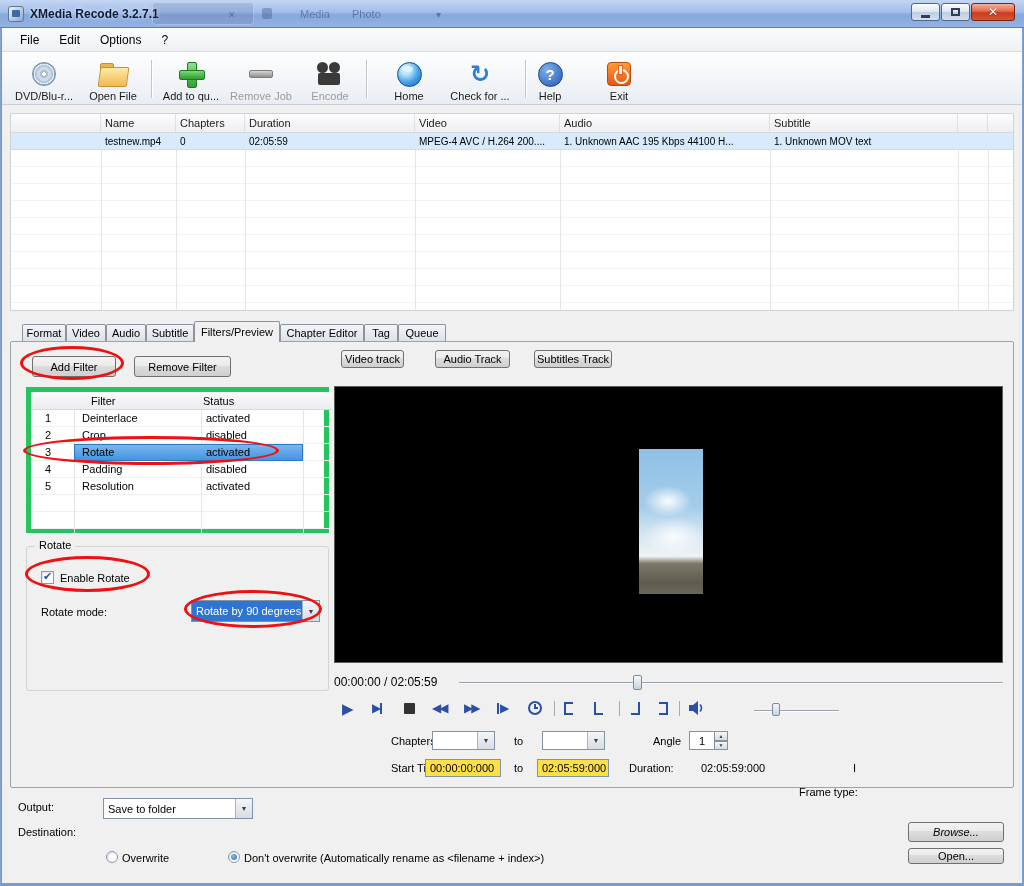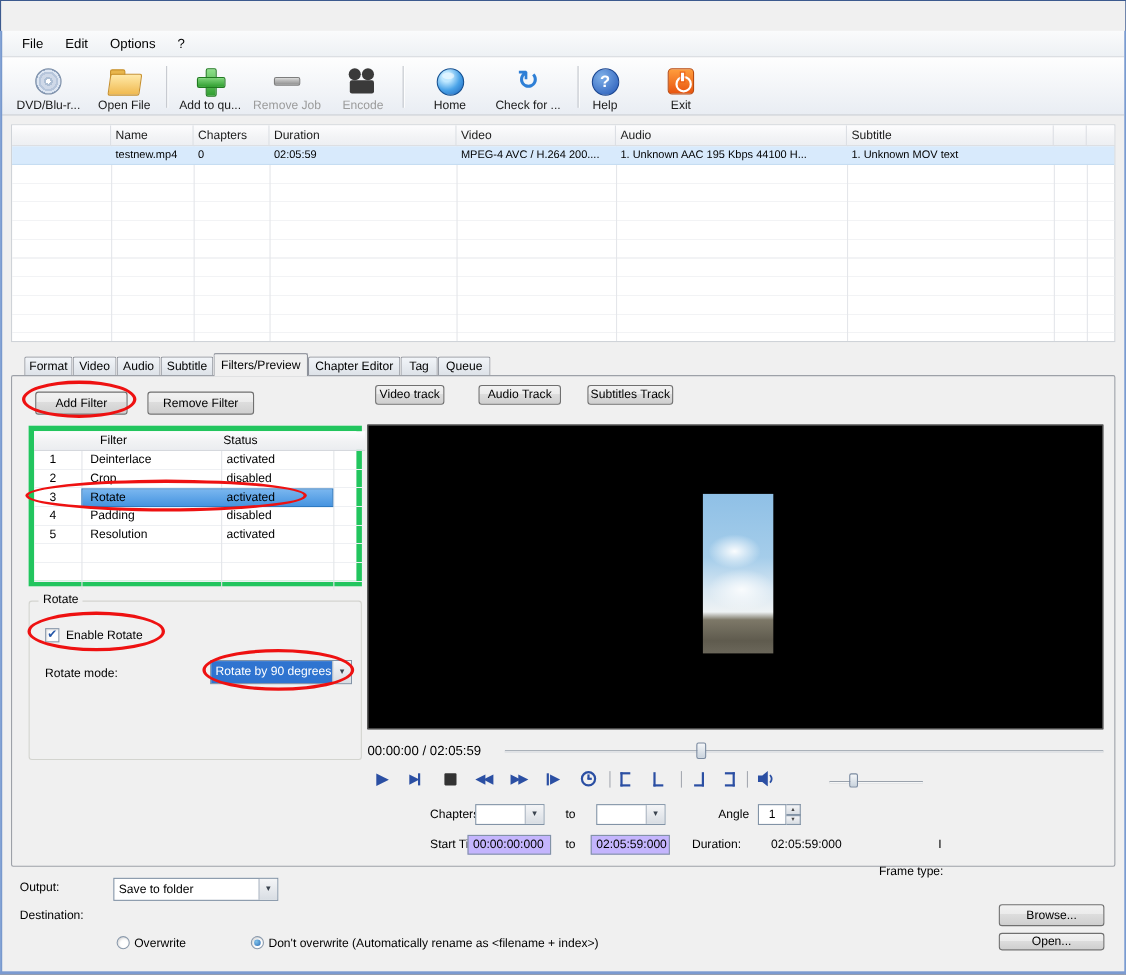--- a/index.html
+++ b/index.html
@@ -115,41 +115,60 @@
 .bar{width:2px;height:11px;background:currentColor;display:inline-block;margin:0 1px;}
 .sq{width:11px;height:11px;background:#333;border-radius:1px;}
 .ic-clock{width:14px;height:14px;border:2px solid #2b4fa3;border-radius:50%;position:relative;}
 .ic-clock:before{content:"";position:absolute;left:4px;top:1px;width:2px;height:4px;background:#2b4fa3;}
 .ic-clock:after{content:"";position:absolute;left:4px;top:4px;width:4px;height:2px;background:#2b4fa3;}
 .vsep{position:absolute;top:359px;width:1px;height:15px;background:#a6aab2;}
 .brk{width:9px;height:13px;}
 .brk-l{border-left:2px solid #2b4fa3;border-top:2px solid #2b4fa3;border-bottom:2px solid #2b4fa3;}
 .brk-r{border-right:2px solid #2b4fa3;border-top:2px solid #2b4fa3;border-bottom:2px solid #2b4fa3;}
 .lbl{position:absolute;font-size:11px;}
-.tinput{position:absolute;border:1px solid #8293a6;background:#c4b5fd;font-size:11px;display:flex;align-items:center;padding:0 4px;white-space:nowrap;overflow:hidden;}
+.tinput{position:absolute;border:1px solid #8293a6;background:#fde047;font-size:11px;display:flex;align-items:center;padding:0 4px;white-space:nowrap;overflow:hidden;}
 .spin{position:absolute;display:flex;}
 .spin .val{width:26px;background:#fff;border:1px solid #8293a6;display:flex;align-items:center;justify-content:center;font-size:11px;}
 .spin .btns{width:13px;display:flex;flex-direction:column;}
 .sb{flex:1;border:1px solid #8293a6;border-left:none;background:linear-gradient(#f4f5f7,#d8dde3);display:flex;align-items:center;justify-content:center;color:#444;}
 .sb.up:before{content:"▲";font-size:5px;}
 .sb.down:before{content:"▼";font-size:5px;}
 
 
 .radio{position:absolute;width:12px;height:12px;border-radius:50%;background:#fff;border:1px solid #8a99ab;box-shadow:inset 1px 1px 2px rgba(0,0,0,.15);}
 .radio.checked:before{content:"";position:absolute;left:2px;top:2px;width:6px;height:6px;border-radius:50%;background:radial-gradient(circle at 35% 35%,#7fc2ea,#2d6cb4);}
 
 
 .framestrip{position:absolute;background:linear-gradient(90deg,#8aa8d9,#6f92c8);}
 .ellipse{position:absolute;border:3px solid #ee1111;border-radius:50%;z-index:60;pointer-events:none;}
 </style>
 </head>
 <body>
 
 <div id="win">
 
+  <div id="titlebar">
+    <div class="app-icon"></div>
+    <span class="title-text">XMedia Recode 3.2.7.1</span>
+    <div class="ghost-tab"></div>
+    <span class="ghost ghost-close" style="left:228px;"></span>
+    <div class="ghost-chip"></div>
+    <span class="ghost" style="left:300px;">Media</span>
+    <span class="ghost" style="left:352px;">Photo</span>
+    <span class="ghost ghost-arrow" style="left:436px;"></span>
+    <div class="winbtn minmax" style="left:911px;width:29px;">
+        <span class="glyph-min"></span>
+      </div>
+    <div class="winbtn minmax" style="left:941px;width:29px;">
+        <span class="glyph-max"></span>
+      </div>
+    <div class="winbtn close" style="left:971px;width:44px;">
+        <span class="glyph-close"></span>
+      </div>
+  </div>
 
   <div id="toolbar">
     <div class="tbtn" style="left:8px;width:68px;">
       <span class="icw">
           <span class="ic-dvd"></span>
         </span>
       <span>DVD/Blu-r...</span>
     </div>
     <div class="tbtn" style="left:82px;width:58px;">
       <span class="icw">
@@ -395,21 +414,21 @@
     <span class="lbl" style="left:788px;top:420px;margin-top:24px;">Frame type:</span>
     <span class="lbl" style="left:842px;top:420px;">I</span>
   </div>
 
   <span class="lbl" style="left:18px;top:801px;">Output:</span>
   <div class="combo" style="left:103px;top:798px;width:150px;height:21px;">
     <span class="txt">Save to folder</span>
     <span class="arrowbtn"></span>
   </div>
   <span class="lbl" style="left:18px;top:826px;">Destination:</span>
-  <div class="w7btn" style="position:absolute;left:908px;top:822px;width:96px;height:20px;">Browse...</div>
+  <div class="w7btn" style="position:absolute;left:908px;top:822px;width:96px;height:20px;font-style:italic;">Browse...</div>
   <span class="radio" style="left:106px;top:851px;"></span>
   <span class="lbl" style="left:122px;top:852px;">Overwrite</span>
   <span class="radio checked" style="left:228px;top:851px;"></span>
   <span class="lbl" style="left:244px;top:852px;">Don't overwrite (Automatically rename as &lt;filename + index&gt;)</span>
   <div class="w7btn" style="position:absolute;left:908px;top:848px;width:96px;height:16px;">Open...</div>
 
   <div class="framestrip" style="left:0;top:28px;width:2px;height:858px;"></div>
   <div class="framestrip" style="left:1022px;top:28px;width:2px;height:858px;"></div>
   <div class="framestrip" style="left:0;top:883px;width:1024px;height:3px;background:#7b9ad0;"></div>
 

